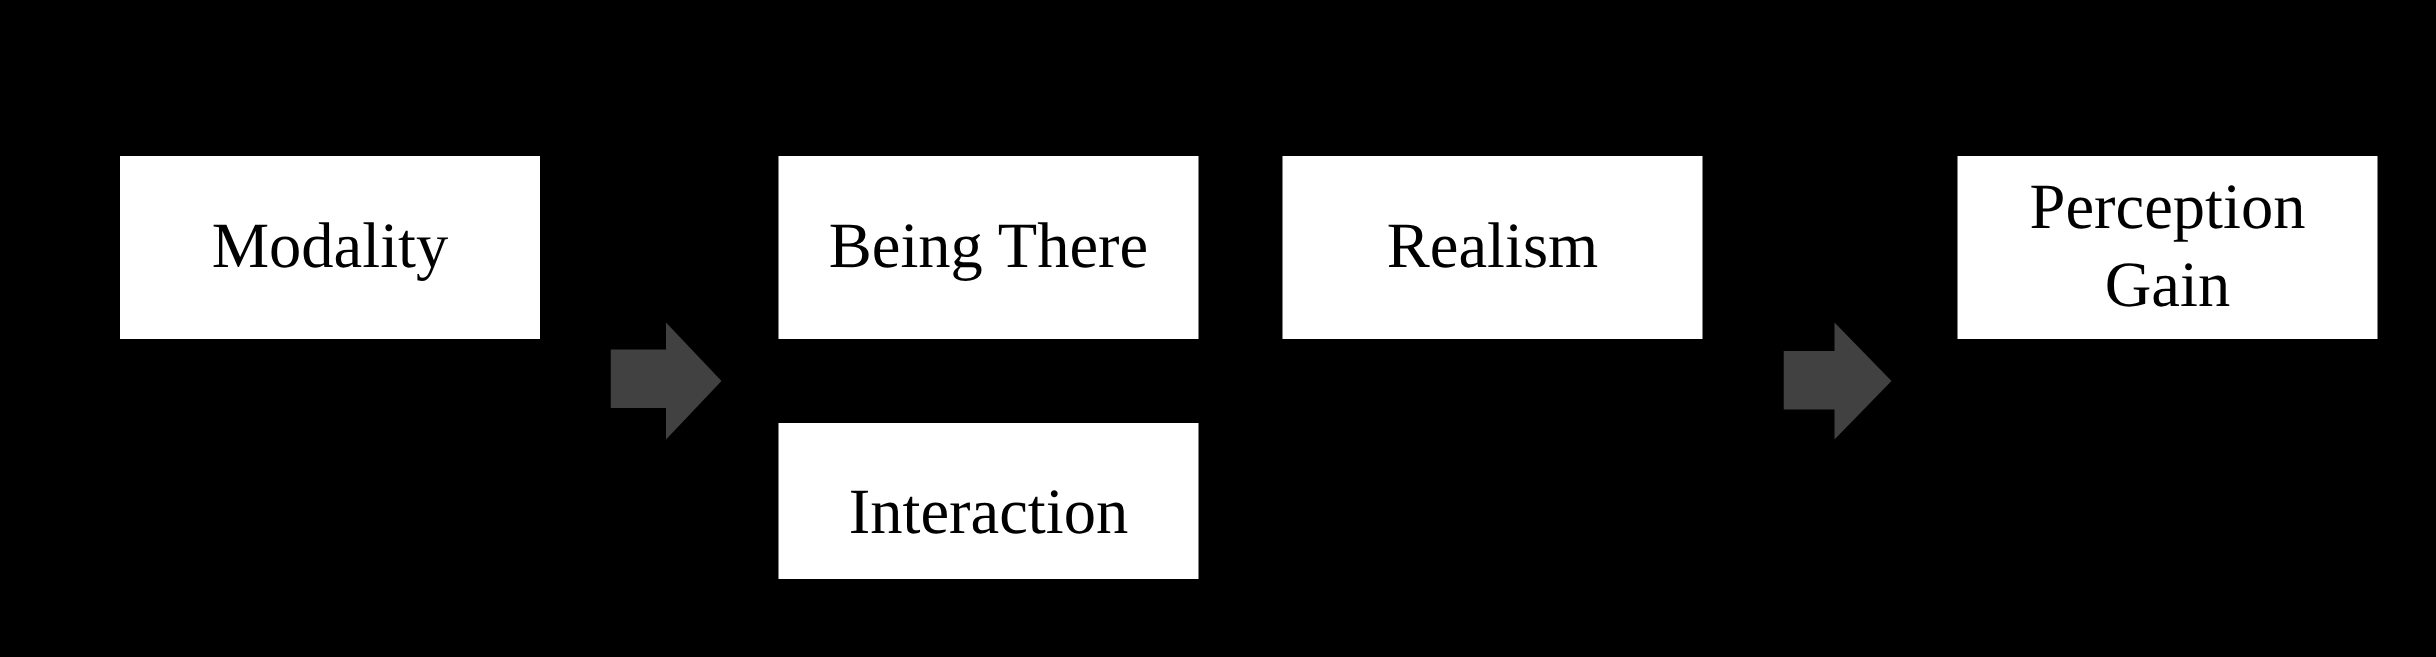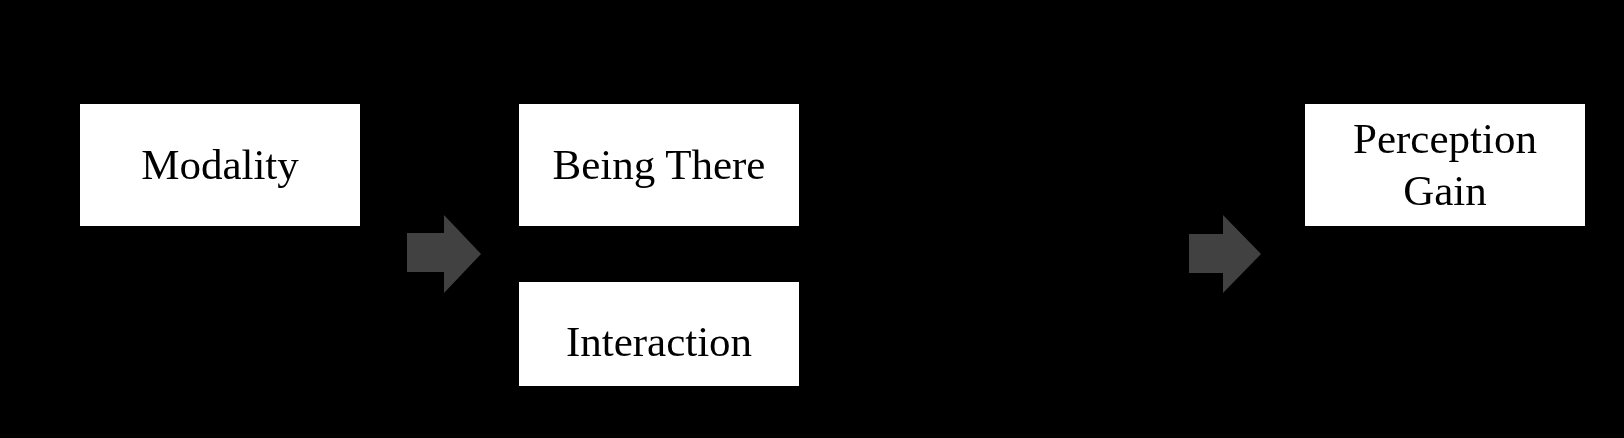--- a/index.html
+++ b/index.html
@@ -62,20 +62,23 @@
       <polygon points="0,18 37,18 37,0 74,39 37,78 37,57 0,57"></polygon>
     </svg>
   </div>
 
   <div class="box row2 col2">
     <span>Interaction</span>
   </div>
   <div class="box row1 col2">
     <span>Being There</span>
   </div>
+  <div class="box row1 col3">
+    <span>Realism</span>
+  </div>
 
   <div class="arrow arrow2">
     <svg viewBox="0 0 74 78" xmlns="http://www.w3.org/2000/svg" aria-hidden="true">
       <polygon points="0,19 34,19 34,0 72,39 34,78 34,58 0,58"></polygon>
     </svg>
   </div>
 
   <div class="box row1 col4">
     <span>Perception
 Gain</span>

